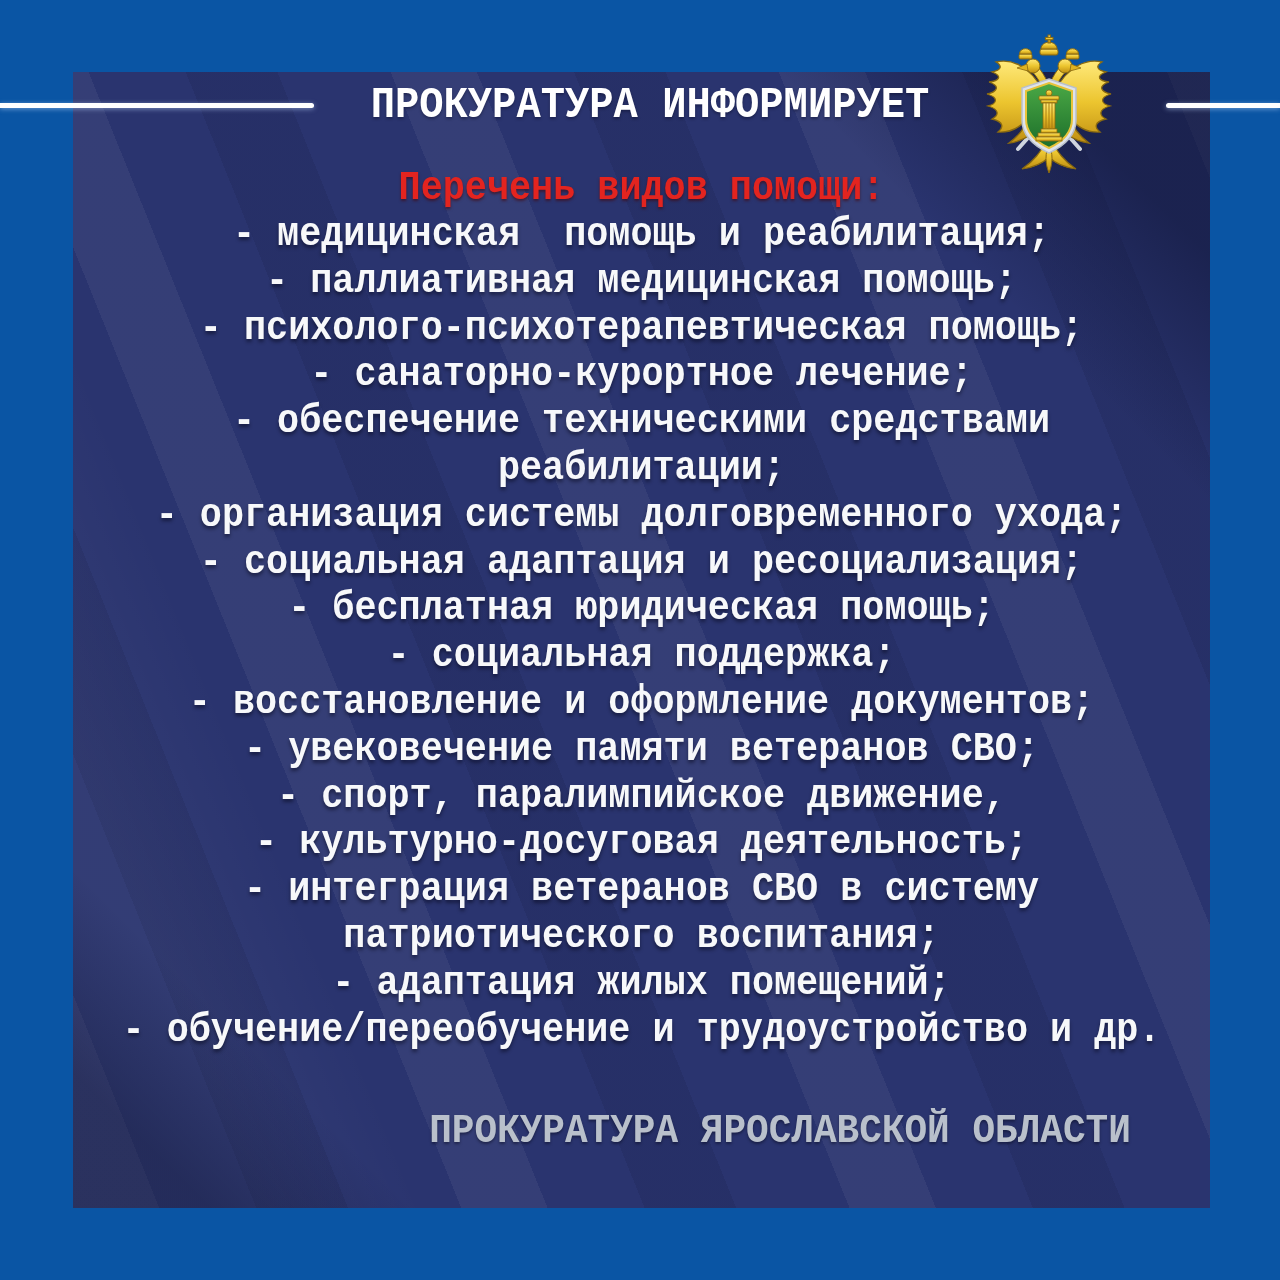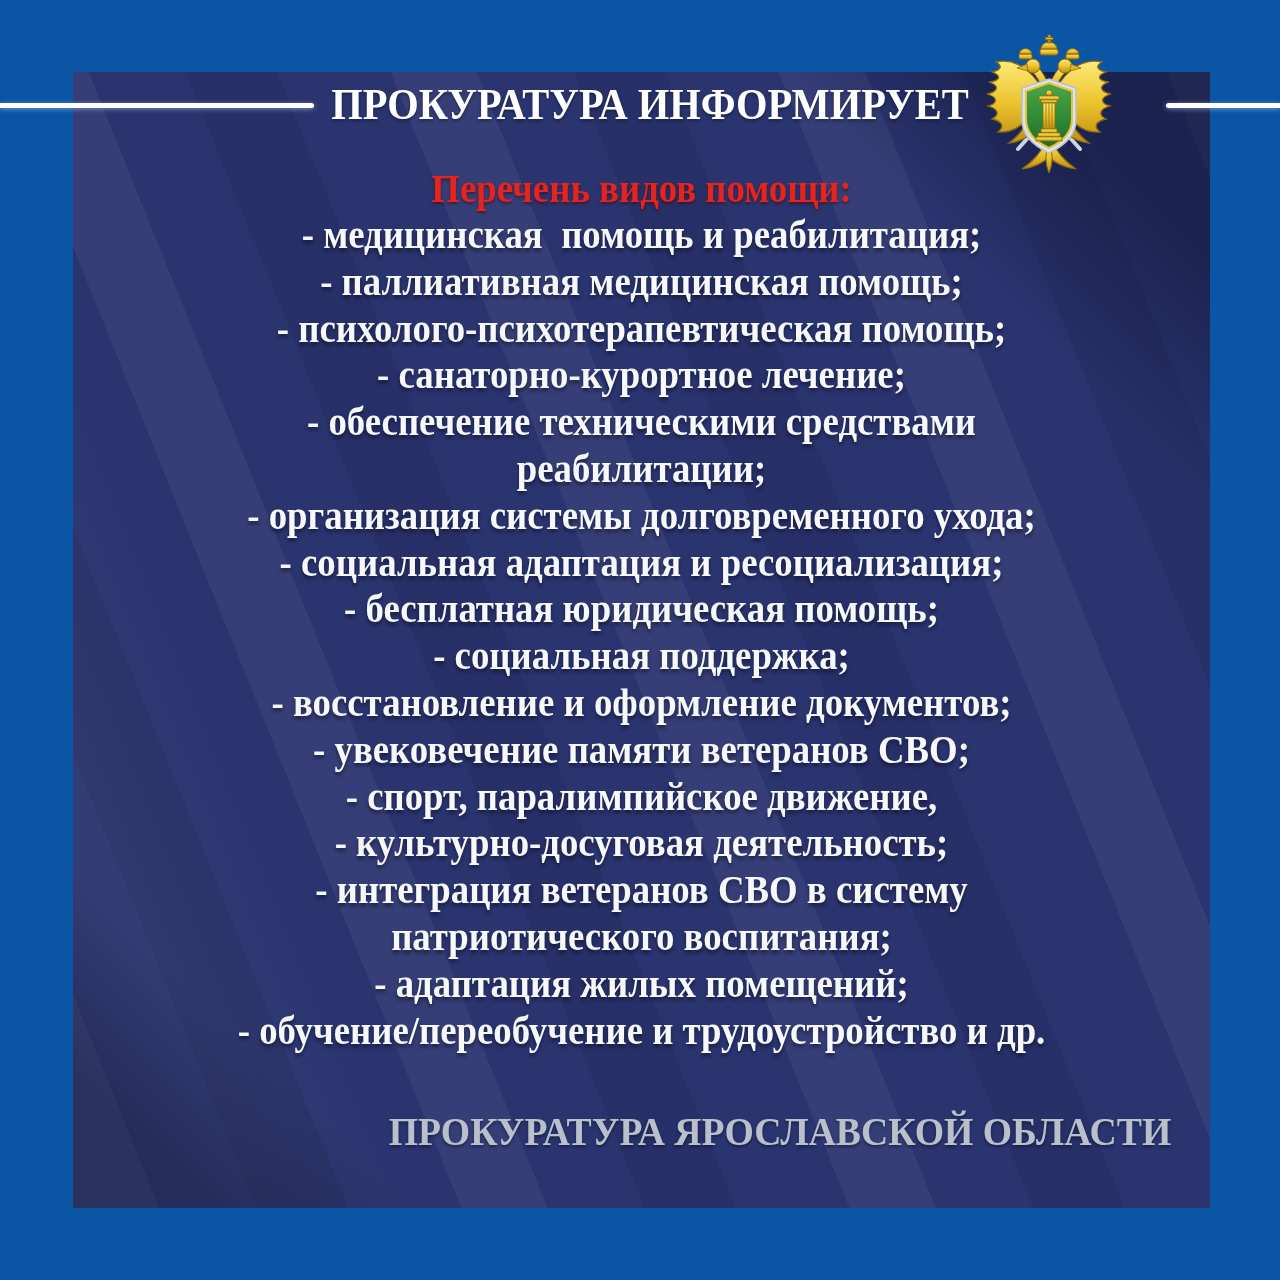--- a/index.html
+++ b/index.html
@@ -1,21 +1,21 @@
 <!DOCTYPE html>
 <html><head>
 <meta charset="utf-8">
 <style>
   html,body{margin:0;padding:0;}
   .page{
     position:relative;
     width:1280px;height:1280px;
     background:#0a55a4;
     overflow:hidden;
-    font-family:Liberation Serif, serif;
+    font-family:Liberation Mono, monospace;
   }
   .panel{
     position:absolute;
     left:73px;top:72px;width:1137px;height:1136px;
     background-color:#2a346f;
     background-image:
       linear-gradient(225deg, rgba(12,17,48,0.50) 0%, rgba(12,17,48,0.50) 8%, rgba(12,17,48,0) 19%),
       linear-gradient(45deg, rgba(12,17,48,0.38) 0%, rgba(12,17,48,0.38) 6%, rgba(12,17,48,0) 15%),
       linear-gradient(68deg, rgba(255,255,255,0.045) 0%, rgba(255,255,255,0.045) 12%, rgba(255,255,255,0) 22%),
       repeating-linear-gradient(68deg,

